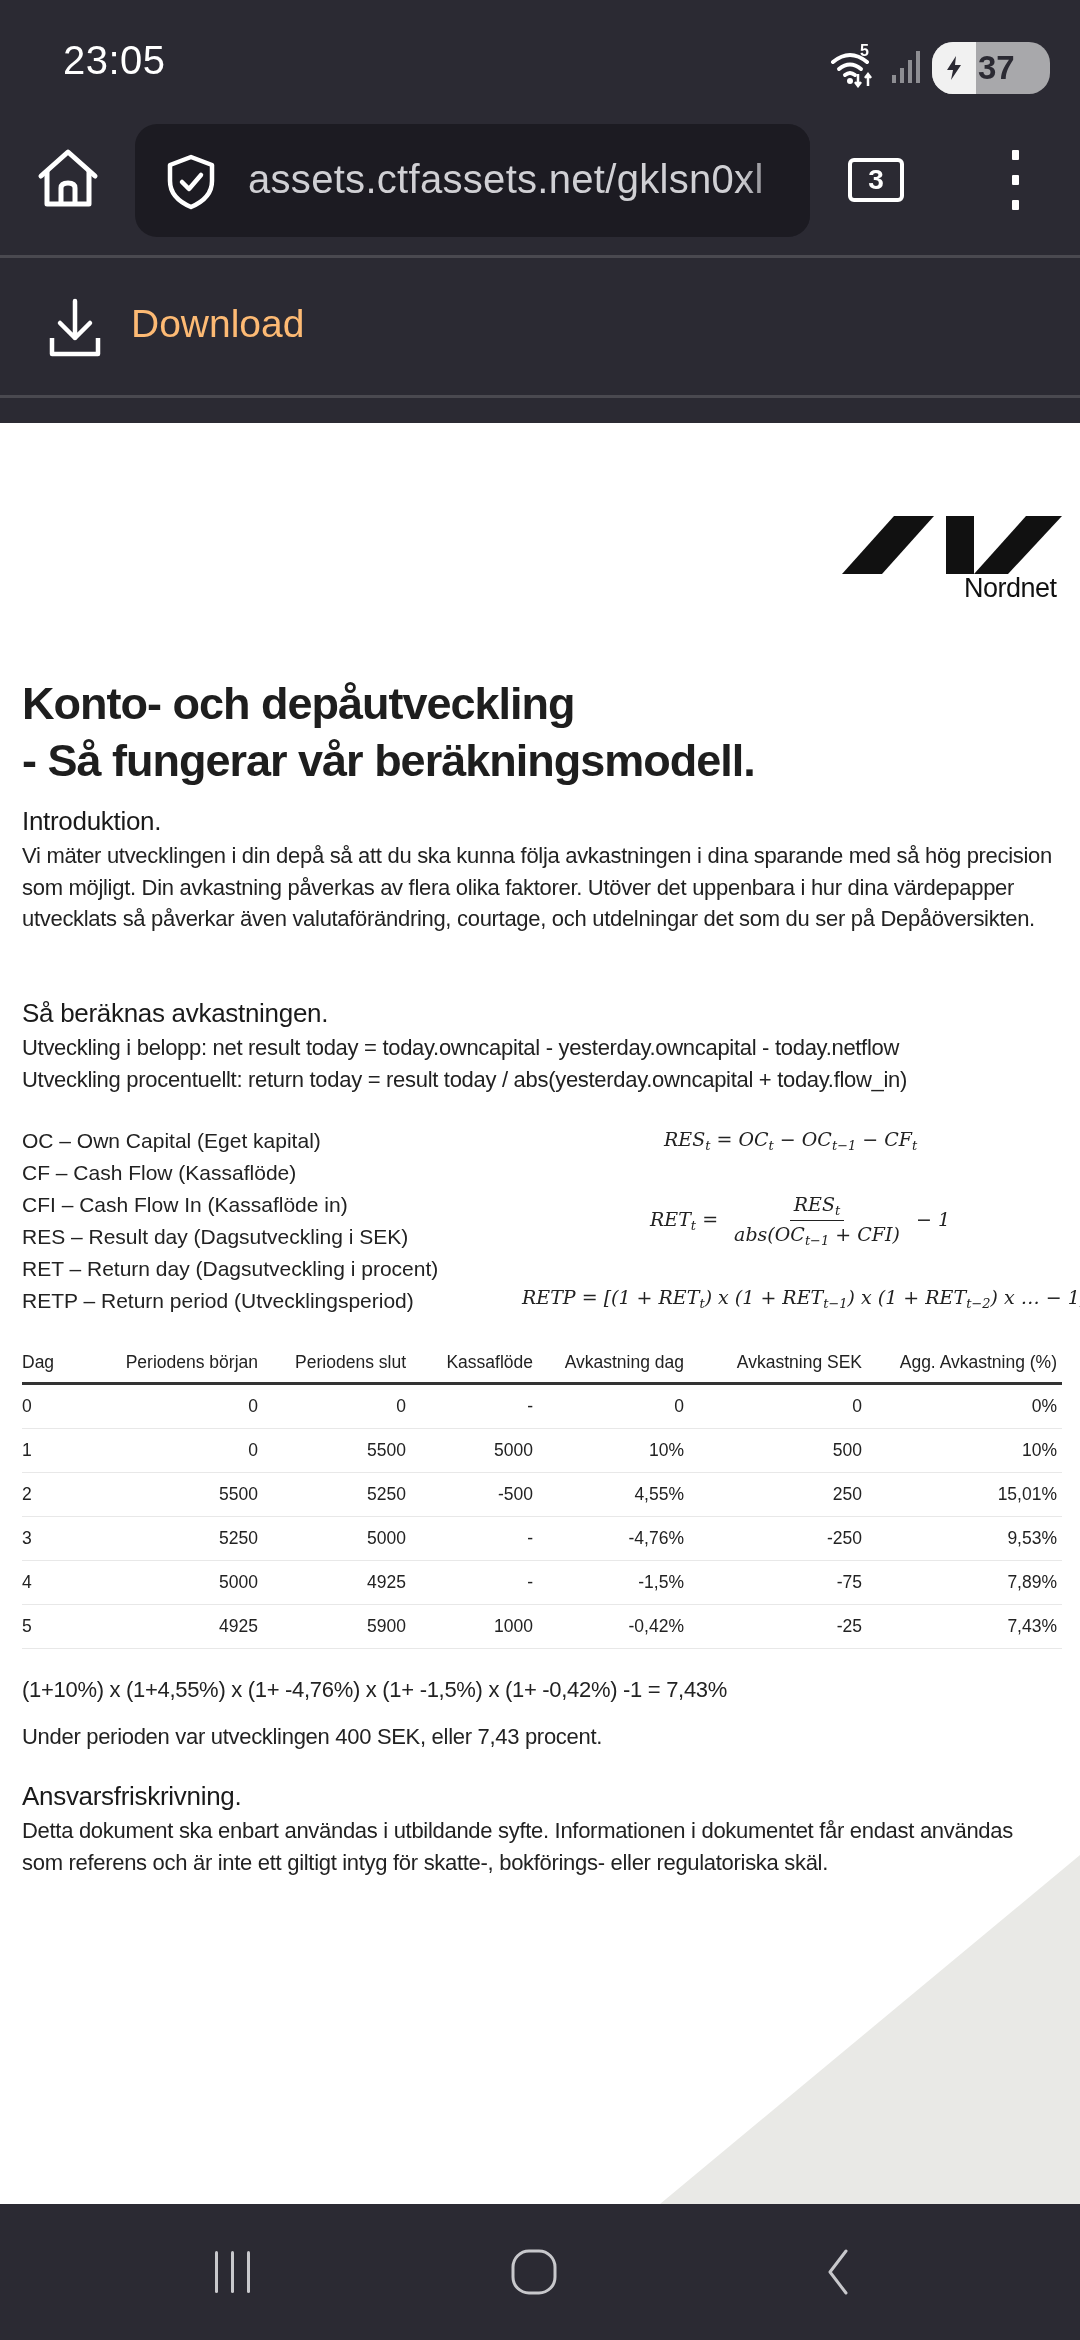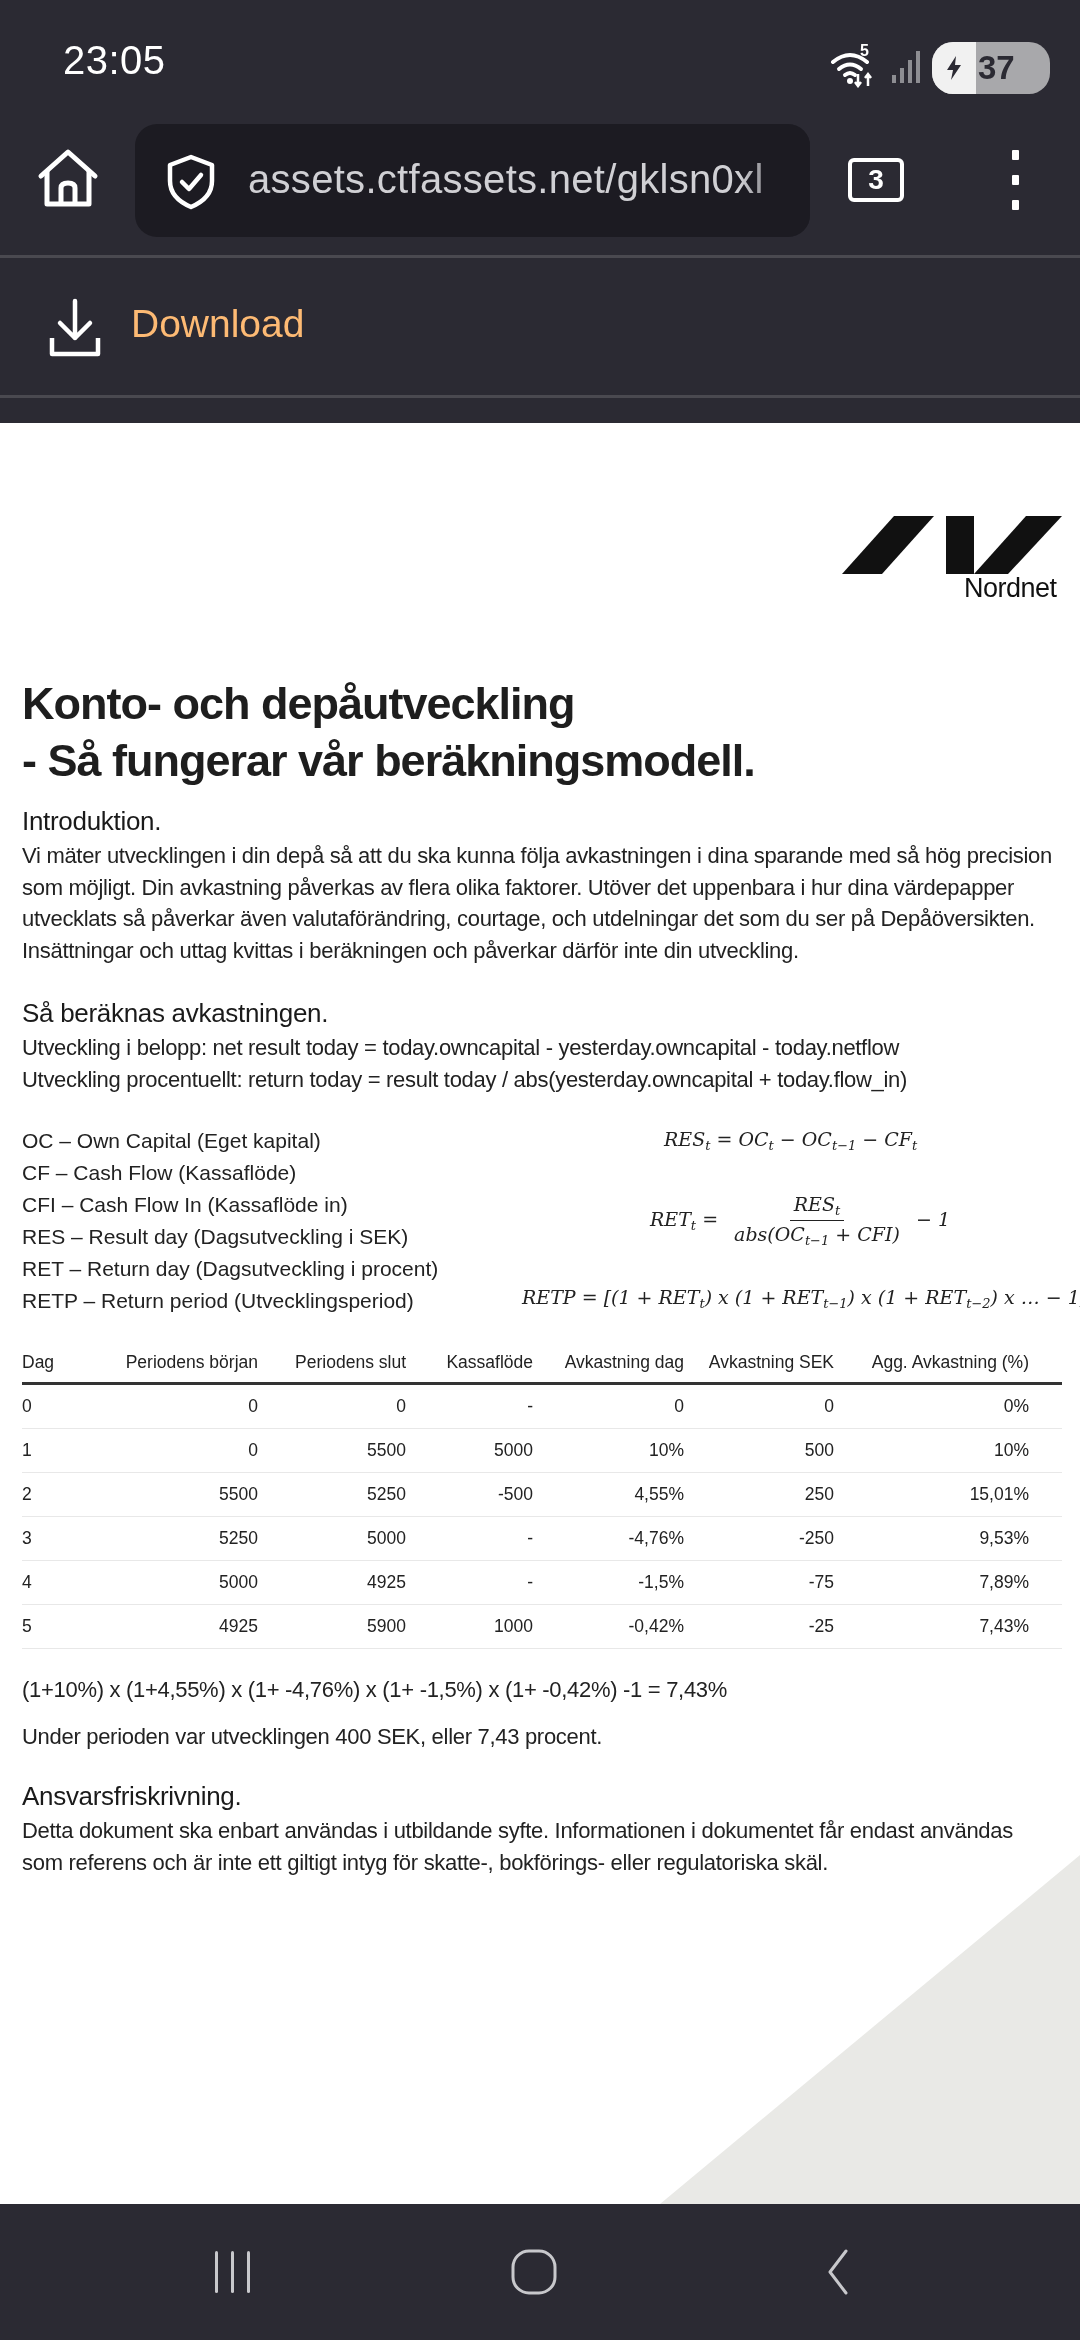--- a/index.html
+++ b/index.html
@@ -53,21 +53,21 @@
 
   
   .table { position: absolute; left: 22px; top: 920px; width: 1040px; font-size: 17.5px; color: #222; }
   .thead { display: flex; height: 42px; align-items: center; border-bottom: 3px solid #333; color: #222; }
   .trow { display: flex; height: 44px; align-items: center; border-bottom: 1.5px solid #e8e8e8; }
   .c0 { width: 40px; text-align: left; }
   .c1 { width: 196px; text-align: right; }
   .c2 { width: 148px; text-align: right; }
   .c3 { width: 127px; text-align: right; }
   .c4 { width: 151px; text-align: right; }
-  .c5 { width: 150px; text-align: right; }
+  .c5 { width: 150px; text-align: right; margin-left: 28px; }
   .c6 { width: 195px; text-align: right; }
   .thead .c1, .thead .c2, .thead .c3, .thead .c4, .thead .c5, .thead .c6 { text-align: right; }
 
   
   .nav-bar { position: absolute; top: 2204px; left: 0; width: 1080px; height: 136px; background: #2b2a33; }
   .nav-btn { position: absolute; top: 38px; width: 80px; height: 60px; display: flex; align-items: center; justify-content: center; }
 </style>
 </head>
 <body>
 
@@ -161,21 +161,20 @@
   <div class="doc-title">
     <div>Konto- och depåutveckling</div>
     <div>- Så fungerar vår beräkningsmodell.</div>
   </div>
 
   <div class="h2" style="top:383px;">Introduktion.</div>
   <div class="para" style="top:417px;">
     <div>Vi mäter utvecklingen i din depå så att du ska kunna följa avkastningen i dina sparande med så hög precision</div>
     <div>som möjligt. Din avkastning påverkas av flera olika faktorer. Utöver det uppenbara i hur dina värdepapper</div>
     <div>utvecklats så påverkar även valutaförändring, courtage, och utdelningar det som du ser på Depåöversikten.</div>
-    <div>Insättningar och uttag kvittas i beräkningen och påverkar därför inte din utveckling.</div>
   </div>
 
   <div class="h2" style="top:575px;">Så beräknas avkastningen.</div>
   <div class="para" style="top:609px;">
     <div>Utveckling i belopp: net result today = today.owncapital - yesterday.owncapital - today.netflow</div>
     <div>Utveckling procentuellt: return today = result today / abs(yesterday.owncapital + today.flow_in)</div>
   </div>
 
   <div class="defs">
     <div>OC – Own Capital (Eget kapital)</div>

